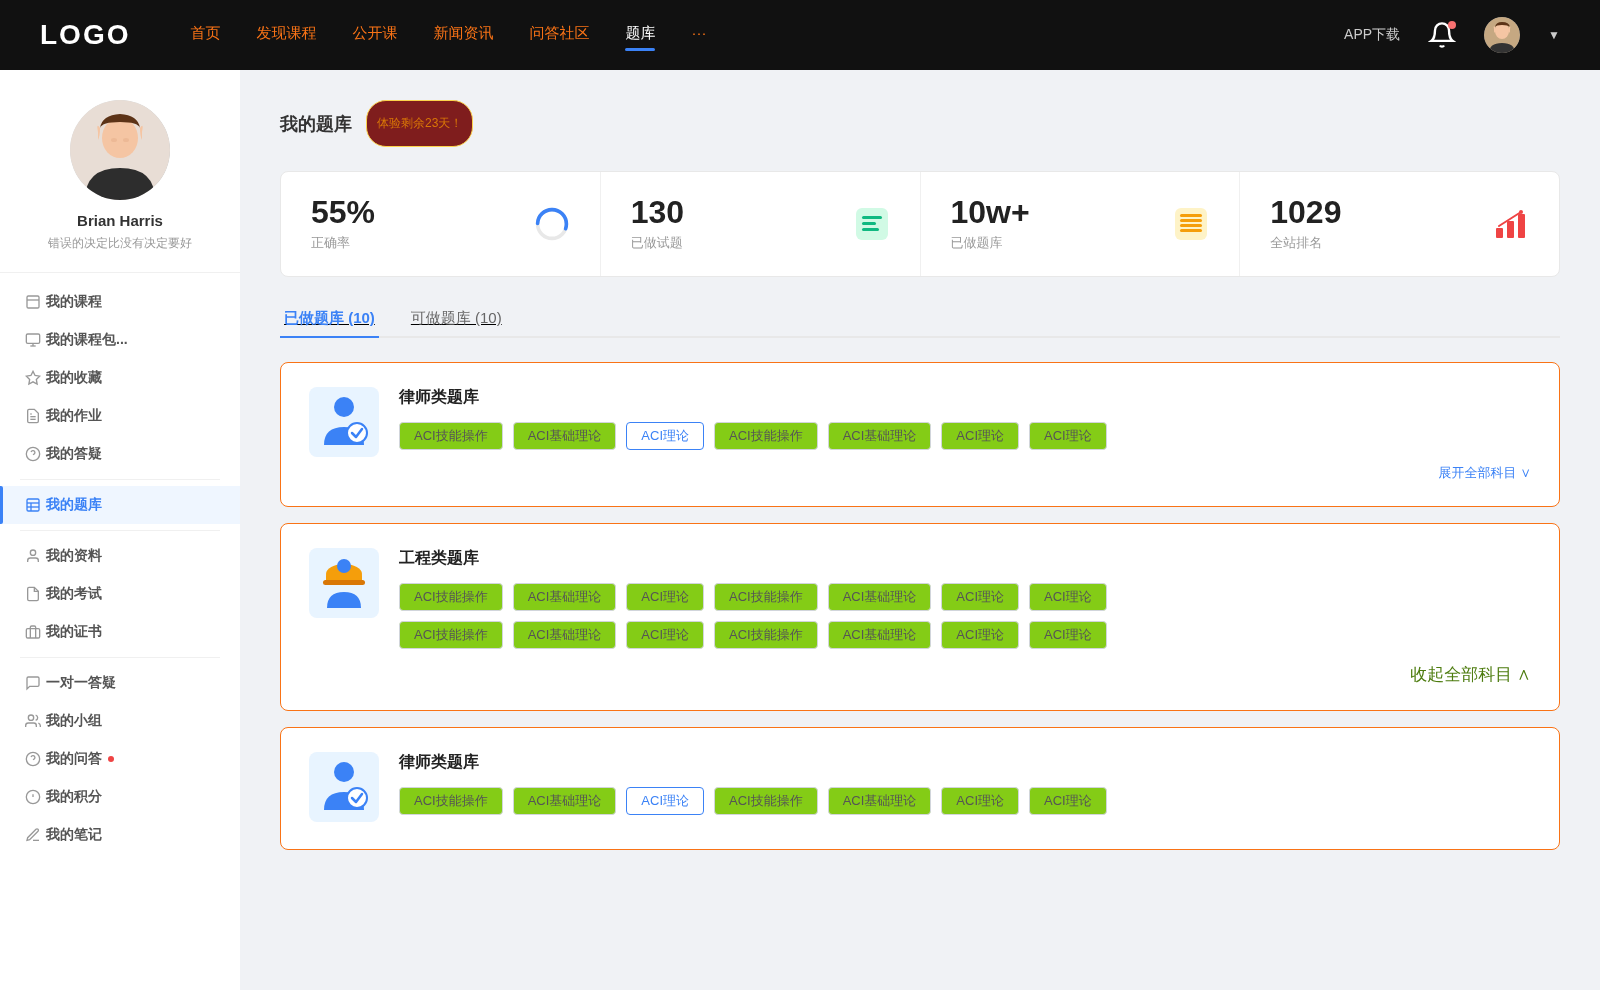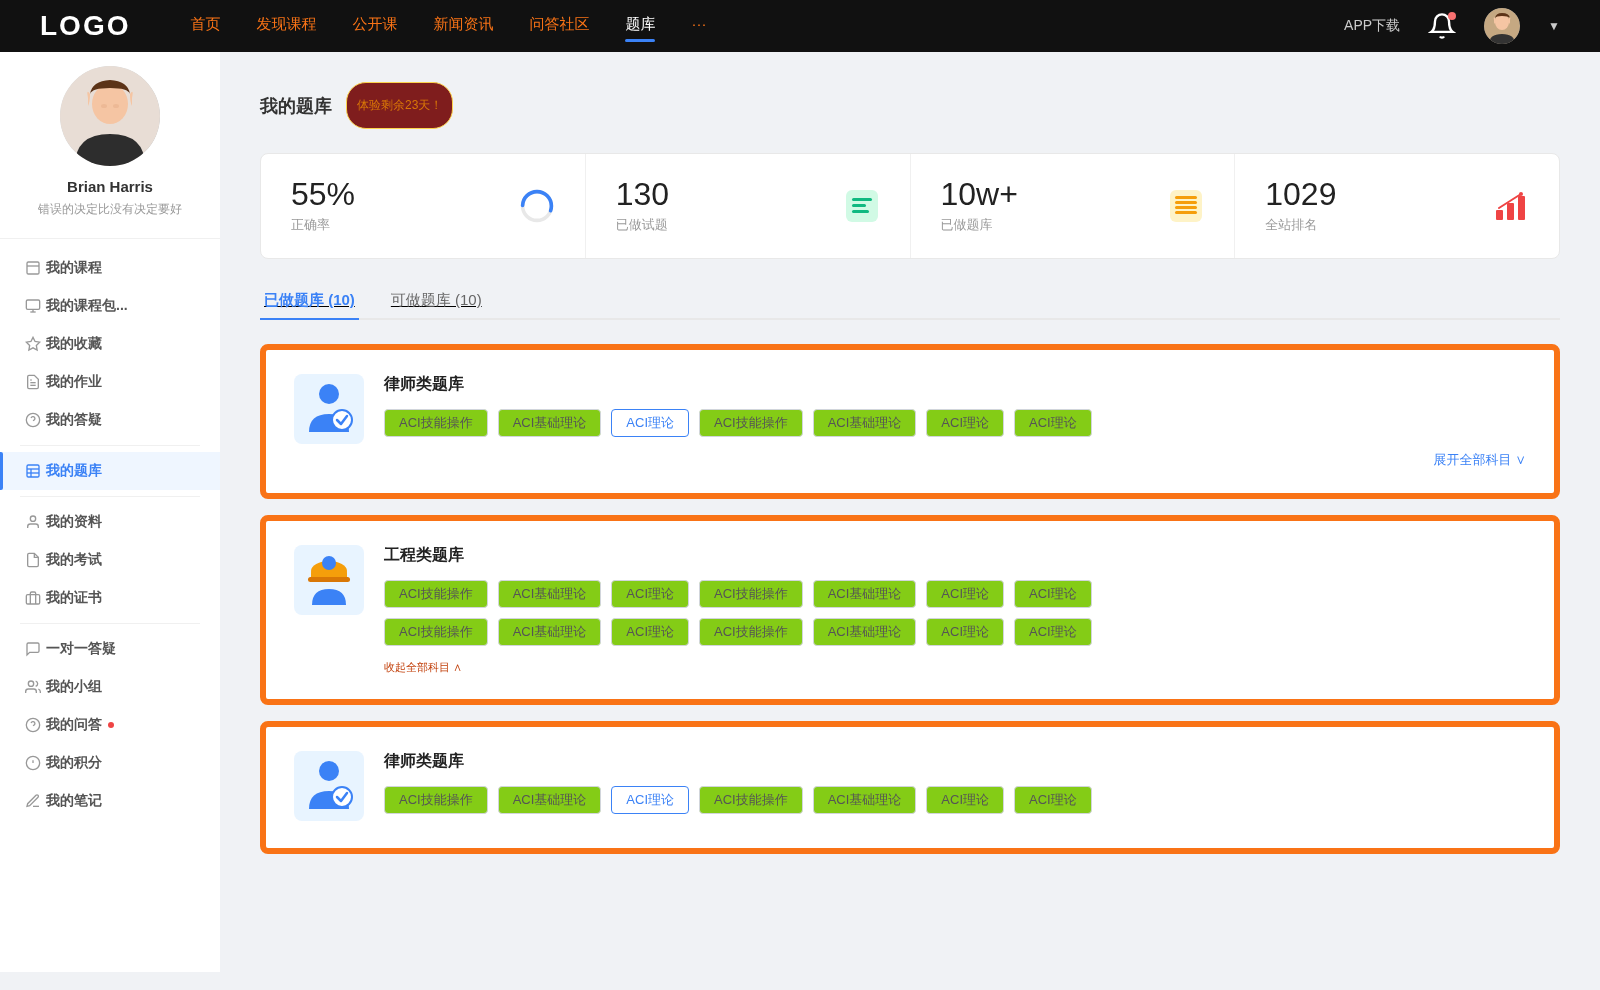--- a/index.html
+++ b/index.html
@@ -1,21 +1,21 @@
 <!DOCTYPE html>
 <html><head>
   <meta charset="utf-8">
   <style>
     * { box-sizing: border-box; margin: 0; padding: 0; }
     body { font-family: -apple-system, BlinkMacSystemFont, "PingFang SC", "Microsoft YaHei", sans-serif; background: #f0f2f5; min-height: 990px; }
 
     
     .navbar {
       background: #111;
-      height: 52px;
+      height: 70px;
       display: flex;
       align-items: center;
       padding: 0 40px;
       position: relative;
       z-index: 100;
     }
     .nav-logo {
       color: white;
       font-size: 28px;
       font-weight: 900;
@@ -84,23 +84,23 @@
     }
 
     
     .main-layout {
       display: flex;
       min-height: 920px;
     }
 
     
     .sidebar {
-      width: 220px;
+      width: 240px;
       background: white;
-      padding: 14px 0;
+      padding: 30px 0;
       flex-shrink: 0;
     }
     .profile-section {
       display: flex;
       flex-direction: column;
       align-items: center;
       padding-bottom: 20px;
       border-bottom: 1px solid #f0f0f0;
       margin-bottom: 10px;
     }
@@ -212,21 +212,21 @@
       padding: 24px 30px;
       border-right: 1px solid #f0f0f0;
       display: flex;
       align-items: center;
       gap: 16px;
     }
     .stat-item:last-child { border-right: none; gap: 18px; }
     .stat-text { flex: 1; }
     .stat-value {
       font-size: 32px;
-      font-weight: 400;
+      font-weight: 700;
       color: #222;
       line-height: 1;
       margin-bottom: 6px;
     }
     .stat-label {
       font-size: 13px;
       color: #999;
     }
     .stat-icon {
       width: 36px; height: 36px;
@@ -254,21 +254,21 @@
     .tab-item.active {
       color: #3b82f6;
       border-bottom-color: #3b82f6;
       font-weight: 600;
     }
 
     
     .qbank-card {
       background: white;
       border-radius: 8px;
-      border: 6px solid #f97316;
+      border: 1px solid #f97316;
       margin-bottom: 16px;
       padding: 24px 28px;
     }
     .qbank-header {
       display: flex;
       align-items: flex-start;
       gap: 20px;
     }
     .qbank-icon-box {
       width: 70px; height: 70px;
@@ -307,23 +307,23 @@
       background: white;
     }
     .expand-link {
       font-size: 13px;
       color: #3b82f6;
       text-align: right;
       cursor: pointer;
       padding-top: 4px;
     }
     .collapse-link {
-      font-size: 11px;
-      color: #c2410c;
-      text-align: left;
+      font-size: 17px;
+      color: #4d7c0f;
+      text-align: right;
       cursor: pointer;
       padding-top: 4px;
     }
   </style>
 </head>
 <body>
 
 <nav class="navbar">
   <div class="nav-logo">LOGO</div>
   <div class="nav-links">

